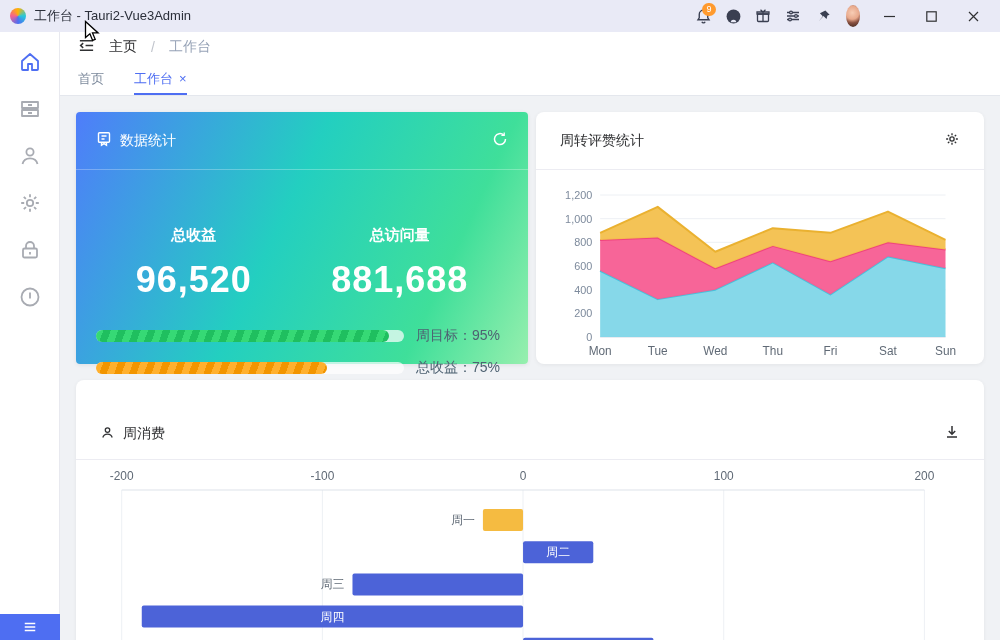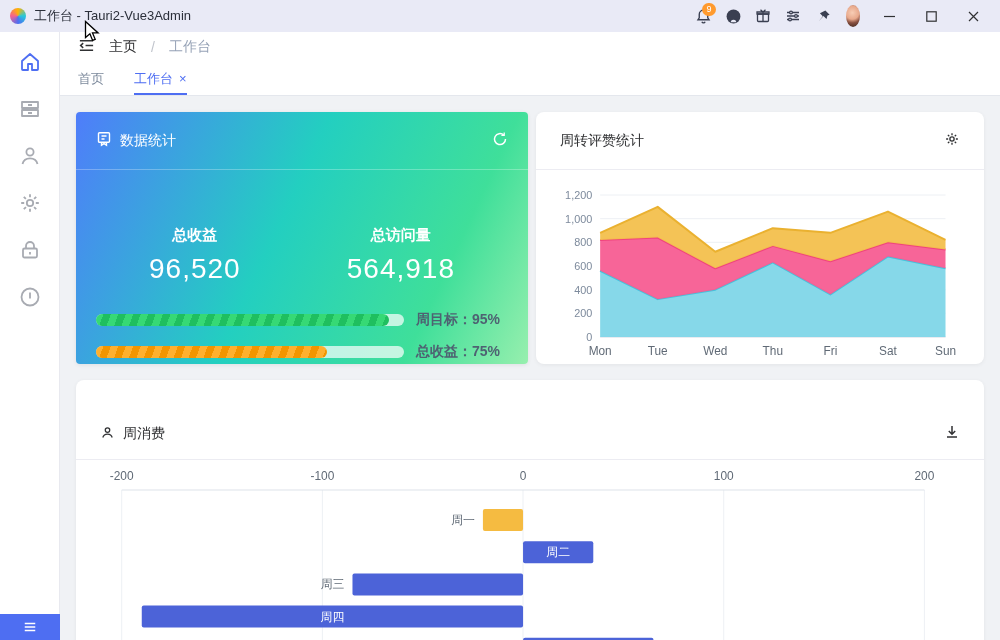--- a/index.html
+++ b/index.html
@@ -43,23 +43,23 @@
   .card-header { height:58px; display:flex; align-items:center; justify-content:space-between; padding:0 24px; font-size:14px; border-bottom:1px solid #ececf2; }
   .card-header .hleft { display:flex; align-items:center; gap:8px; }
 
   
   .stat-card { width:452px; flex:none; border-radius:4px; background:linear-gradient(115deg,#4f7dfa 0%,#23cfc0 45%,#3fdf9a 78%,#97efae 100%); color:#fff; box-shadow:0 1px 4px rgba(0,0,0,.08); }
   .stat-header { height:58px; display:flex; align-items:center; justify-content:space-between; padding:0 20px; font-size:14px; border-bottom:1px solid rgba(255,255,255,.28); }
   .stat-header .hleft { display:flex; align-items:center; gap:8px; }
   .stat-body { padding:20px 20px 0; }
   .stats-row { display:flex; justify-content:space-around; text-align:center; }
   .stat-label { font-size:15px; font-weight:bold;margin-top:36px; }
-  .stat-value { font-size:28px; font-weight:normal; margin-top:8px; letter-spacing:1px; }
+  .stat-value { font-size:36px; font-weight:bold; margin-top:14px; letter-spacing:1px; }
   .progress-rows { margin-top:26px; display:flex; flex-direction:column; gap:14px; }
-  .progress-row { display:flex; align-items:center; gap:12px;font-weight:bold; }
+  .progress-row { display:flex; align-items:center; gap:12px; }
   .track { width:308px; height:12px; background:rgba(255,255,255,.7); border-radius:6px; flex:none; }
   .pfill { height:12px; border-radius:6px; }
   .p-green { background:repeating-linear-gradient(110deg,#36d975 0 7px,#1fbf5f 7px 14px); }
   .p-orange { background:repeating-linear-gradient(110deg,#ffb02e 0 7px,#f29500 7px 14px); }
   .plabel { font-size:14px; color:#4e6272; white-space:nowrap; }
 
   .area-card { flex:1; min-width:0; }
   .bar-card { flex:none; height:300px; }
   .bar-card .card-header { height:52px;margin-top:28px; }
 </style>
@@ -214,21 +214,21 @@
             </span>
           </div>
           <div class="stat-body">
             <div class="stats-row">
               <div class="stat">
                 <div class="stat-label">总收益</div>
                 <div class="stat-value">96,520</div>
               </div>
               <div class="stat">
                 <div class="stat-label">总访问量</div>
-                <div class="stat-value">564,918</div>
+                <div class="stat-value">881,688</div>
               </div>
             </div>
             <div class="progress-rows">
               <div class="progress-row">
                 <div class="track">
                   <div class="pfill p-green" style="width: 95%;"></div>
                 </div>
                 <span class="plabel">周目标：95%</span>
               </div>
               <div class="progress-row">

